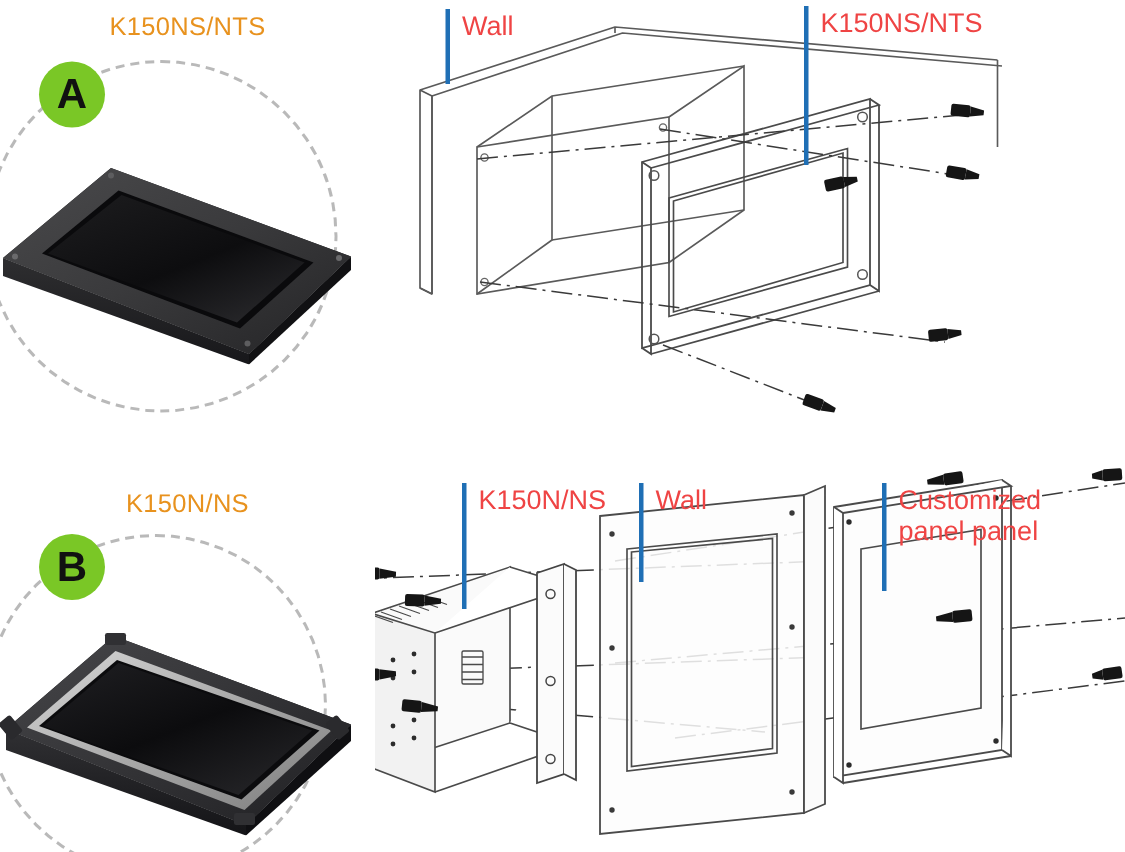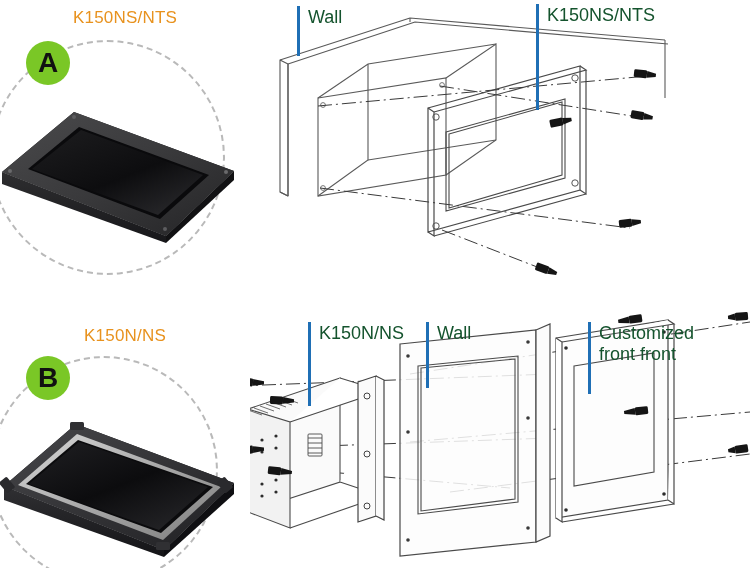--- a/index.html
+++ b/index.html
@@ -85,21 +85,21 @@
     z-index: 8;
   }
   .callout .bar {
     width: 3px;
     background: #1f6fb5;
     flex: 0 0 auto;
     margin-right: 8px;
   }
   .callout .txt {
     font-size: 18px;
-    color: #14532d;
+    color: #ef4444;
     line-height: 21px;
     white-space: pre-line;
     padding-top: 1px;
   }
 </style>
 </head>
 <body>
 
 <div class="section" id="section-a">
 
@@ -427,15 +427,15 @@
   </div>
 
   <div class="callout" style="left:426px; top:18px; height:66px;">
     <div class="bar" style="height:66px;"></div>
     <div class="txt">Wall</div>
   </div>
 
   <div class="callout" style="left:588px; top:18px; height:72px;">
     <div class="bar" style="height:72px;"></div>
     <div class="txt">Customized
-front front</div>
+panel panel</div>
   </div>
 </div>
 
 </body></html>

